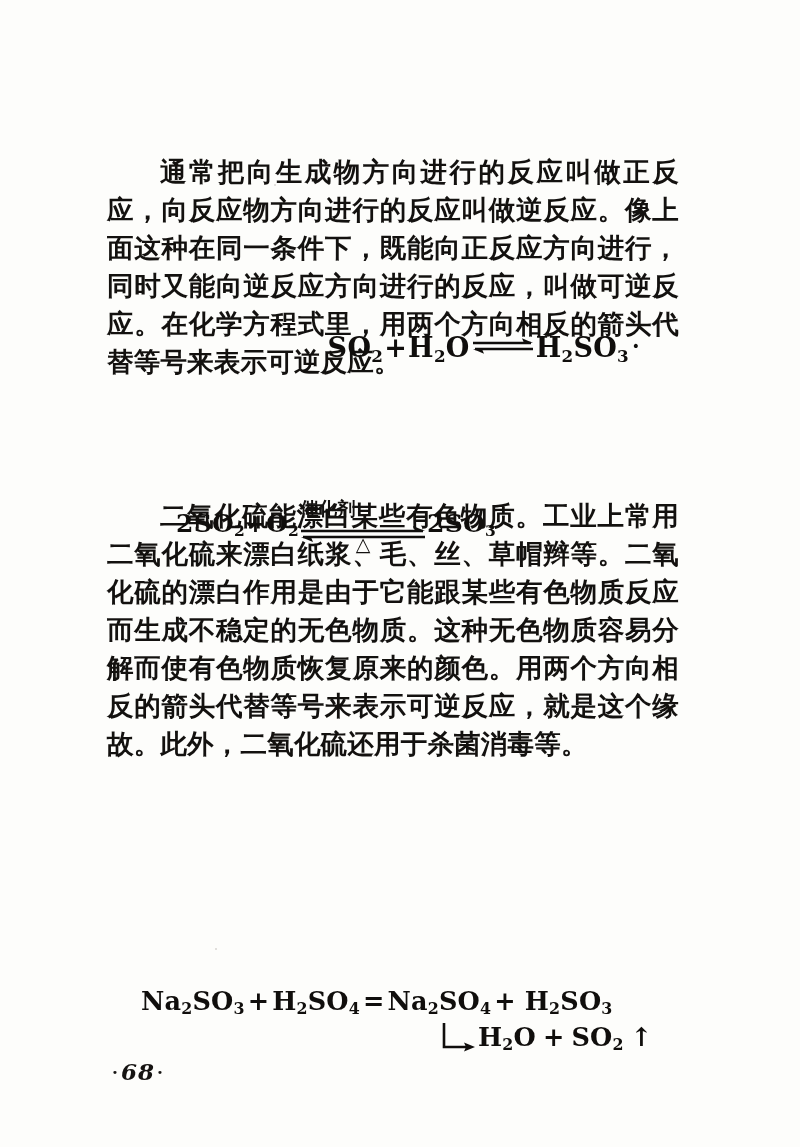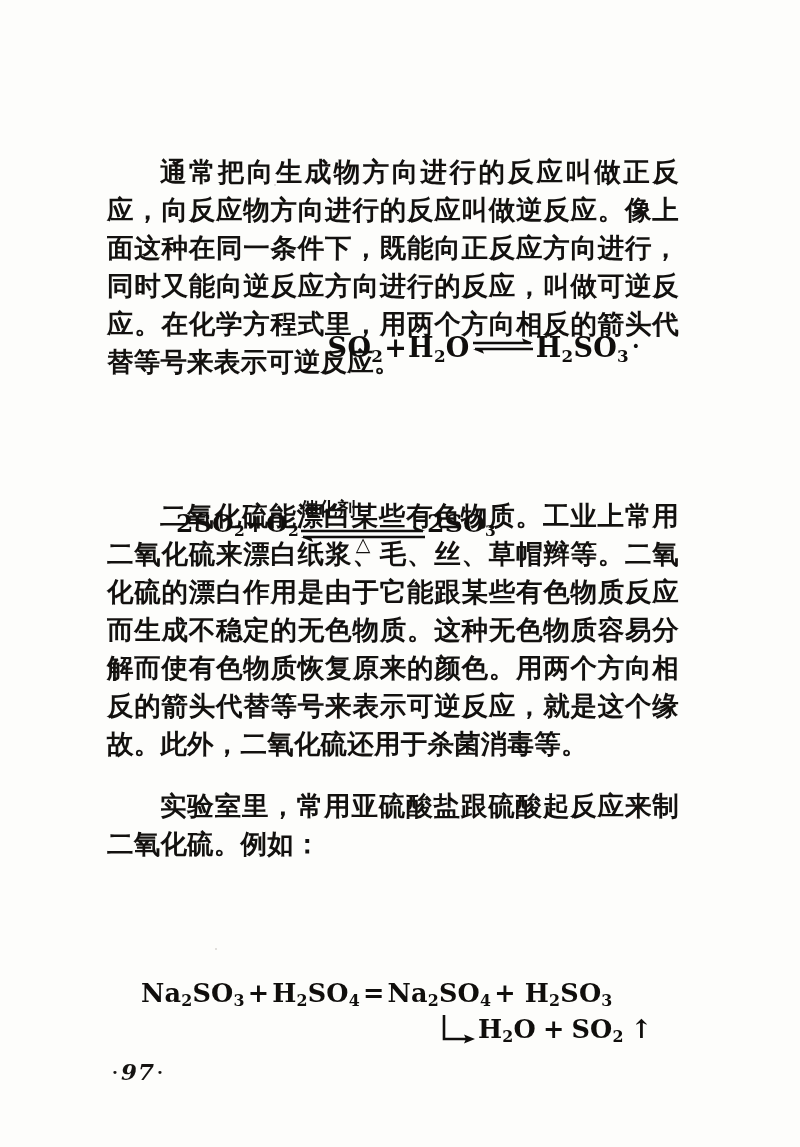--- a/index.html
+++ b/index.html
@@ -136,21 +136,21 @@
 
   
   #eq3 {
     position: absolute;
     left: 141px;
     top: 978px;
     width: 620px;
     font-size: 25.5px;
     letter-spacing: 0.2px;
   }
-  #eq3 .line1 { white-space: nowrap; }
+  #eq3 .line1 { white-space: nowrap; margin-top: 8px; }
   #eq3 .line2 {
     margin-top: 4px;
     padding-left: 300px;
     white-space: nowrap;
     display: flex;
   }
   .elbow {
     display: inline-block;
     margin-right: 1px;
     margin-bottom: 2px;
@@ -199,21 +199,20 @@
 
     <div style="height:66px"></div>
 
 
     <div style="height:5px"></div>
 
     <p class="para indent">二氧化硫能漂白某些有色物质。工业上常用二氧化硫来漂白纸浆、毛、丝、草帽辫等。二氧化硫的漂白作用是由于它能跟某些有色物质反应而生成不稳定的无色物质。这种无色物质容易分解而使有色物质恢复原来的颜色。用两个方向相反的箭头代替等号来表示可逆反应，就是这个缘故。此外，二氧化硫还用于杀菌消毒等。</p>
 
     <div style="height:4px"></div>
 
-    <p class="para indent">实验室里，常用亚硫酸盐跟硫酸起反应来制二氧化硫。例如：</p>
   </div>
 
   <div id="eq1" class="eqn">
     <span><span>SO</span><sub>2</sub></span><span class="plus">+</span><span><span>H</span><sub>2</sub><span>O</span></span><span class="harpoon">
       <svg width="62" height="20" viewBox="0 0 62 20">
         <path d="M1 7 H59" stroke="#100e0c" stroke-width="2.3" fill="none"></path>
         <path d="M61 7 L50 2.2 L52 7 Z" fill="#100e0c"></path>
         <path d="M3 13 H61" stroke="#100e0c" stroke-width="2.3" fill="none"></path>
         <path d="M1 13 L12 17.8 L10 13 Z" fill="#100e0c"></path>
       </svg>
@@ -247,20 +246,20 @@
         </svg>
       </span>
         <span><span>H</span><sub>2</sub><span>O</span></span>
         <span class="op" style="padding:0 7px">+</span>
         <span><span>SO</span><sub>2</sub></span>
         <span class="updown">↑</span>
     </div>
   </div>
 
   <div id="pagenum">
-    <span class="dot">·</span><span>97</span><span class="dot">·</span>
+    <span class="dot">·</span><span>68</span><span class="dot">·</span>
   </div>
 
   <div class="speck" style="left:274px; top:184px; width:2px; height:2px;"></div>
   <div class="speck" style="left:660px; top:660px; width:2px; height:2px;"></div>
   <div class="speck" style="left:215px; top:948px; width:2px; height:2px;"></div>
 
 </div>
 
 </body></html>

